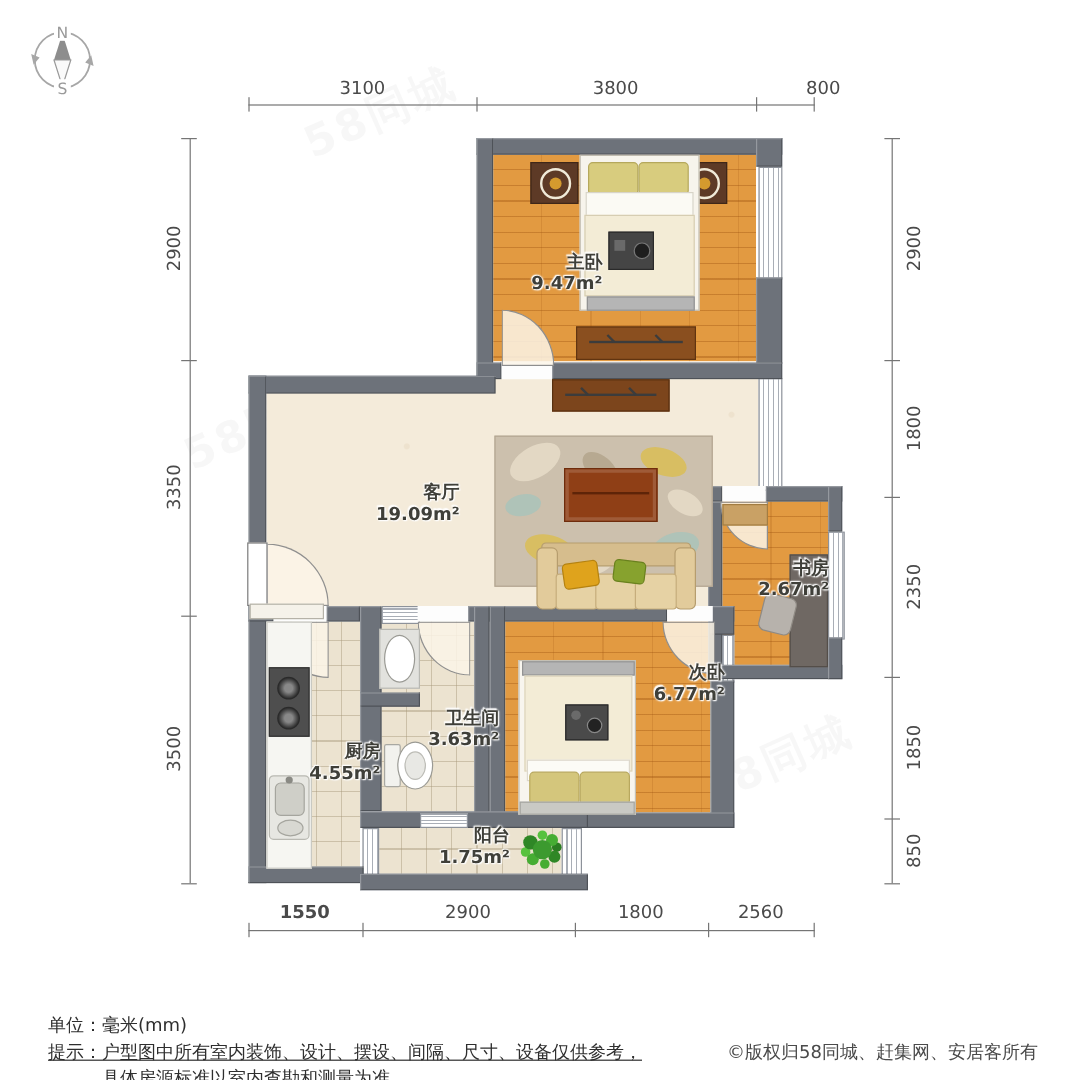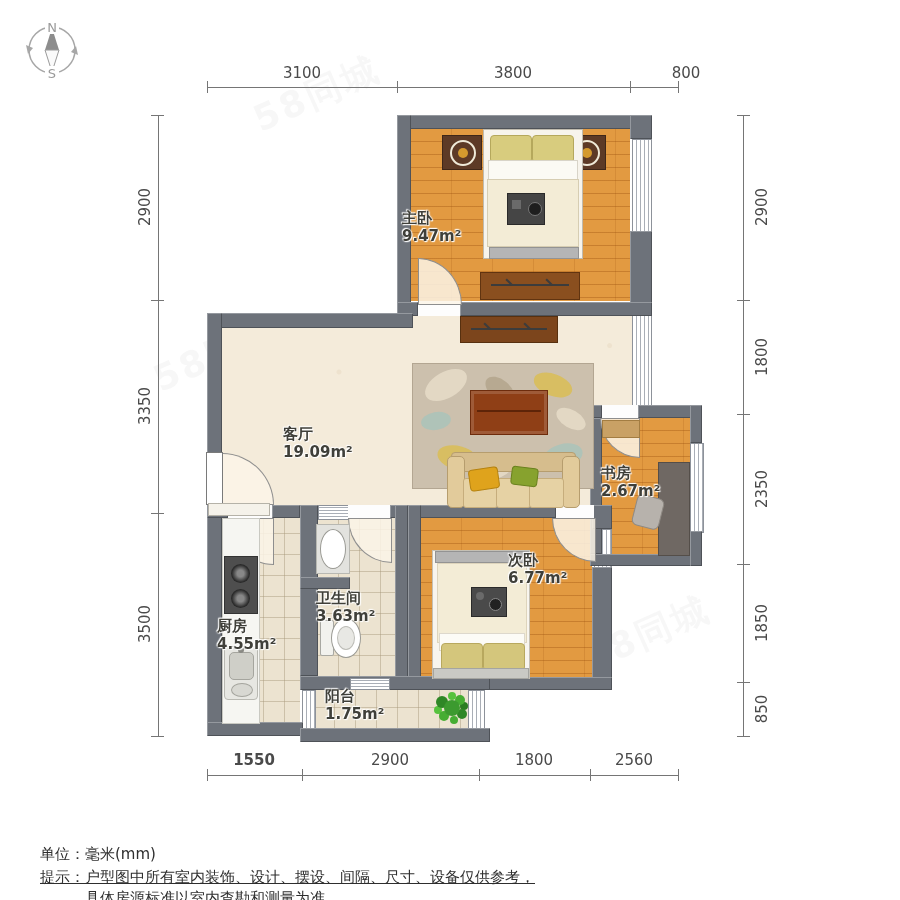--- a/index.html
+++ b/index.html
@@ -15,21 +15,21 @@
       background-image:radial-gradient(circle at 30% 30%, rgba(220,200,170,.25) 0 2px, transparent 3px);}
   .floor-tile{position:absolute;background-color:#ece3d0;
       background-image:repeating-linear-gradient(0deg, rgba(165,150,120,0) 0 20px, rgba(165,150,120,.45) 20px 21px),
                        repeating-linear-gradient(90deg, rgba(165,150,120,0) 0 20px, rgba(165,150,120,.45) 20px 21px);}
   .win{position:absolute;border:1px solid #8d929a;background:#fff;}
   .win-v{background-image:repeating-linear-gradient(90deg,#fff 0 3px,#a9aeb6 3px 4px);}
   .win-h{background-image:repeating-linear-gradient(0deg,#fff 0 2px,#a9aeb6 2px 3px);}
   .gap{position:absolute;background:#fdfdfd;}
   .arc{position:absolute;background:rgba(252,244,232,.85);border:1px solid #8e8e8e;}
   .leaf{position:absolute;background:#fff;border:1px solid #7a7a7a;}
-  .rlabel{position:absolute;text-align:left;font-weight:700;font-size:15px;line-height:18px;color:#3f3f39;
+  .rlabel{position:absolute;text-align:right;font-weight:700;font-size:15px;line-height:18px;color:#3f3f39;
       text-shadow:0 0 2px #fff,0 0 2px #fff,1px 1px 1px #fff,-1px -1px 1px #fff;}
   .dline{position:absolute;background:#757575;}
   .tick{position:absolute;background:#757575;}
   .dimh{position:absolute;font-size:15px;color:#4a4a4a;text-align:center;}
   .dimv{position:absolute;font-size:15px;color:#4a4a4a;text-align:center;transform:rotate(-90deg);}
   .furn{position:absolute;}
   .wm{position:absolute;color:rgba(125,125,125,.06);font-size:36px;font-weight:700;
       transform:rotate(-24deg);letter-spacing:3px;white-space:nowrap;pointer-events:none;}
   .ftr{position:absolute;font-size:15px;color:#2e2e2e;white-space:nowrap;}
 </style>
@@ -259,21 +259,21 @@
 
   <div class="furn" style="left:444px;top:700px;width:16px;height:16px;border-radius:50%;background:#3c9a2f;
        box-shadow:-10px -6px 0 -2px #2f8726, 8px -8px 0 -3px #46ad33, 10px 6px 0 -3px #2f8726,
                   -8px 8px 0 -3px #46ad33, 0 -12px 0 -4px #57c23e, -14px 2px 0 -4px #57c23e,
                   12px -2px 0 -4px #2b7d22, 2px 12px 0 -4px #46ad33;"></div>
 
   <div class="rlabel" style="left:402px;top:209px;width:100px;">
     <div>主卧</div>
     <div>9.47m²</div>
   </div>
-  <div class="rlabel" style="left:283px;top:401px;width:100px;margin-top:24px;">
+  <div class="rlabel" style="left:283px;top:401px;width:100px;">
     <div>客厅</div>
     <div>19.09m²</div>
   </div>
   <div class="rlabel" style="left:601px;top:464px;width:90px;">
     <div>书房</div>
     <div>2.67m²</div>
   </div>
   <div class="rlabel" style="left:508px;top:551px;width:96px;">
     <div>次卧</div>
     <div>6.77m²</div>
@@ -291,14 +291,15 @@
     <div>1.75m²</div>
   </div>
 
   <div class="ftr" style="left:40px;top:845px;">
     <span>单位：</span><span>毫米(mm)</span>
   </div>
   <div class="ftr" style="left:40px;top:868px;text-decoration:underline;">
     <span>提示：</span><span>户型图中所有室内装饰、设计、摆设、间隔、尺寸、设备仅供参考，</span>
   </div>
   <div class="ftr" style="left:85px;top:889px;">具体房源标准以室内查勘和测量为准。</div>
+  <div class="ftr" style="left:520px;top:868px;width:345px;text-align:right;color:#4a4a4a;">©版权归58同城、赶集网、安居客所有</div>
 
 </div>
 
 </body></html>

